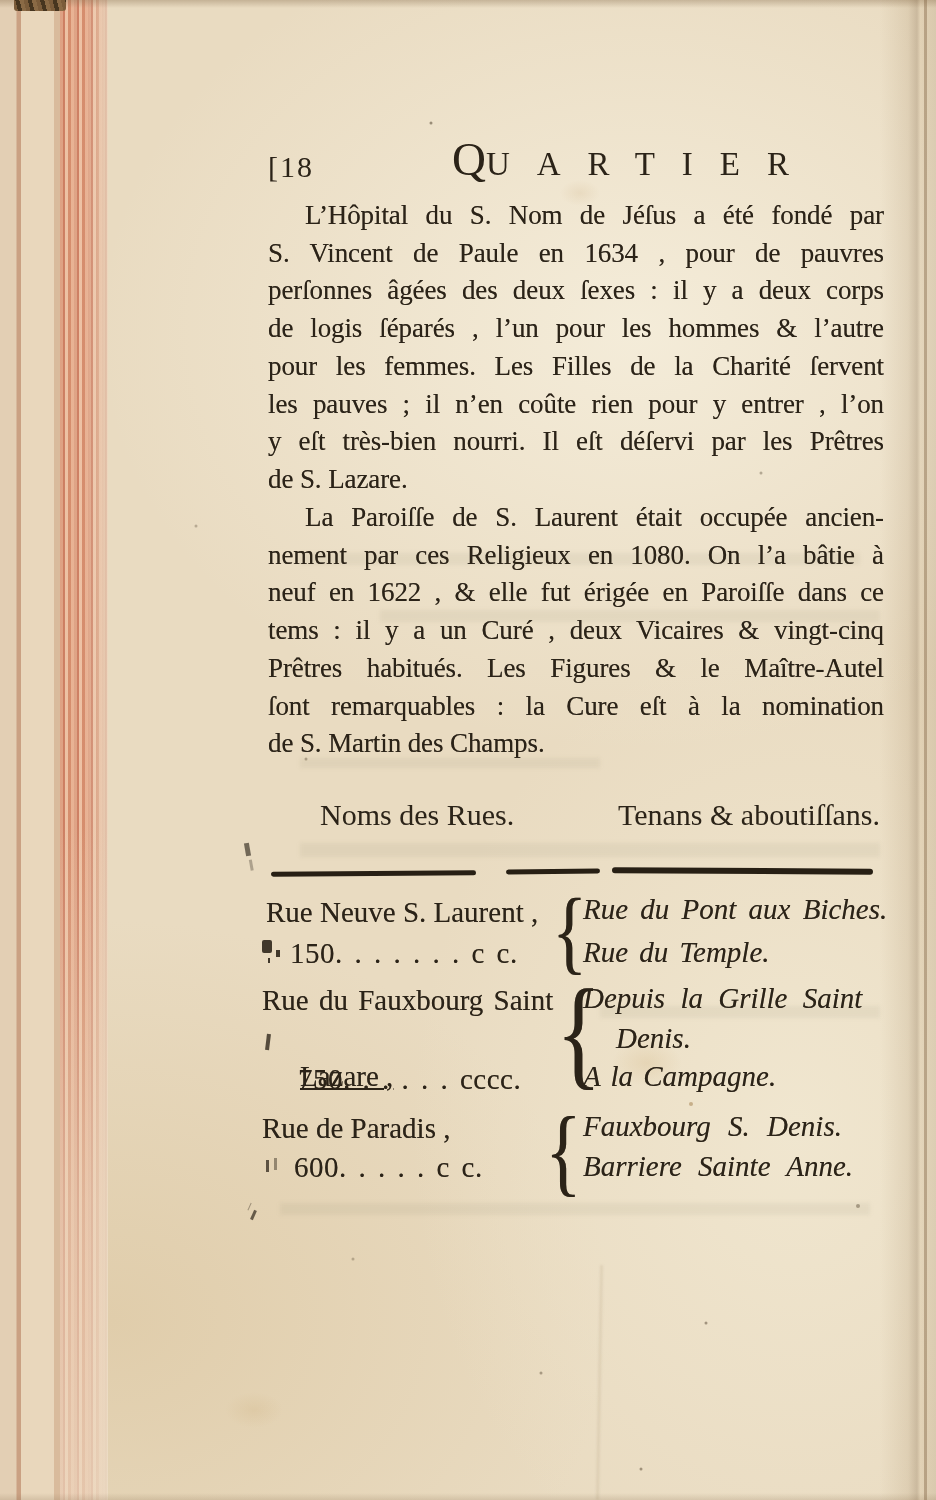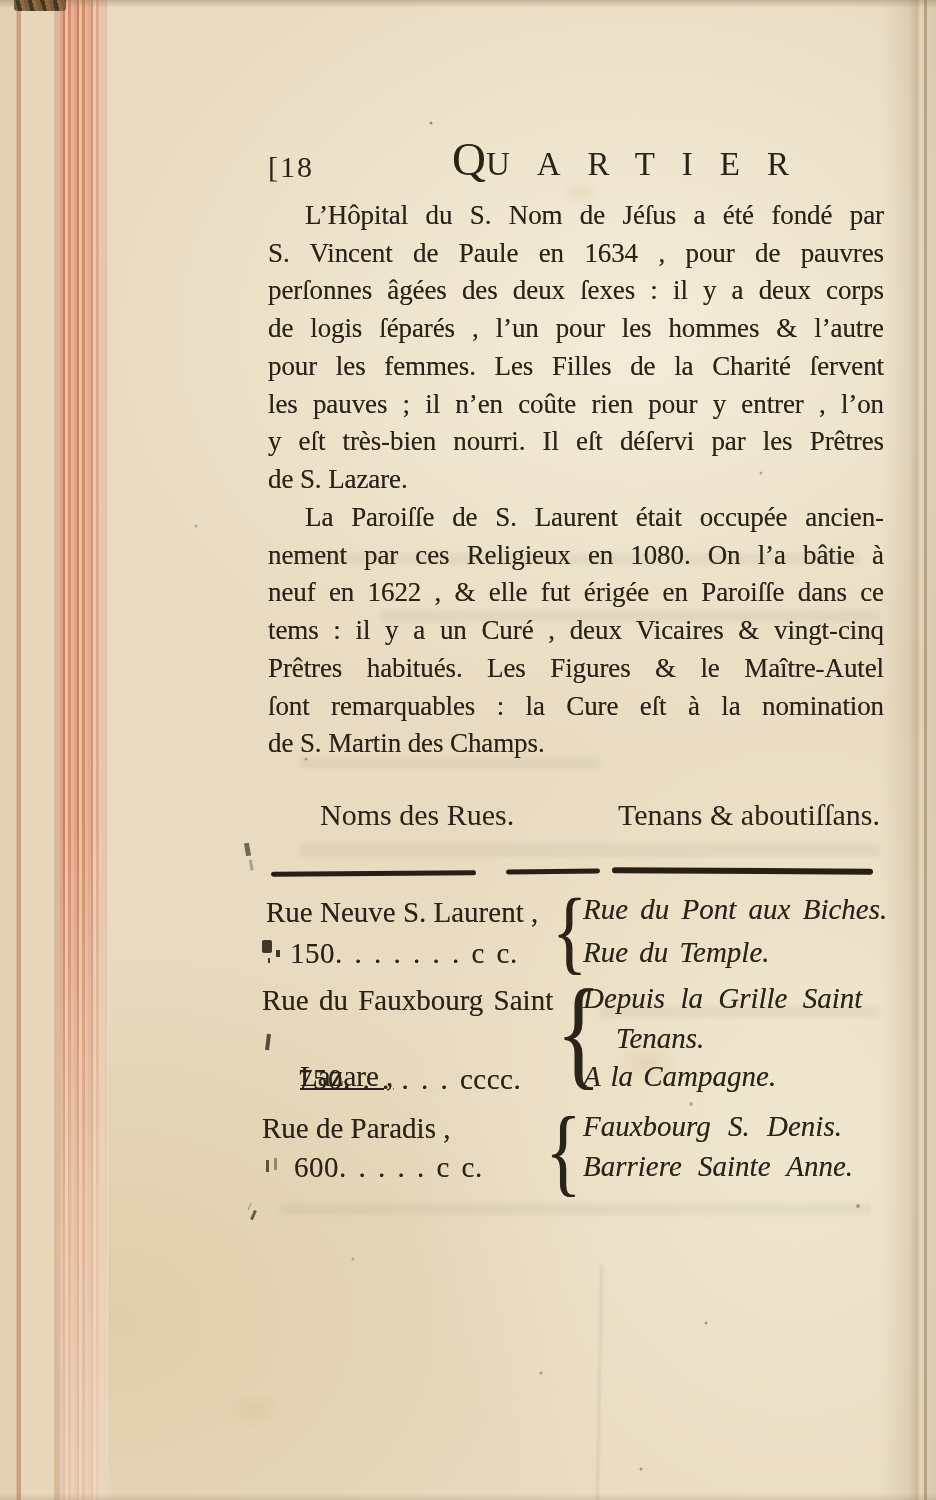--- a/index.html
+++ b/index.html
@@ -125,21 +125,21 @@
   <div class="abs brace ink" style="left:552px;top:888px;font-size:94px;line-height:86px;">{</div>
   <div class="abs tl ink it" style="left:583px;top:936px;word-spacing:4px;">Rue du Temple.</div>
   <div class="abs tl ink it" style="left:583px;top:893px;word-spacing:5px;">Rue du Pont aux Biches.</div>
   <div class="abs mark" style="left:262px;top:940px;width:10px;height:13px;border-radius:2px;box-shadow:11px 7px 0 -3px #241c12,2px 14px 0 -4px #241c12;opacity:.85;"></div>
 
   <div class="abs tl ink" style="left:262px;top:984px;word-spacing:3px;">Rue du Fauxbourg Saint</div>
   <div class="abs tl ink" style="left:300px;top:1060px;text-decoration:underline;">Lazare ,</div>
   <div class="abs tl ink dots" style="left:298px;top:1063px;">750. . . . . . cccc.</div>
   <div class="abs brace ink" style="left:556px;top:977px;font-size:122px;line-height:112px;">{</div>
   <div class="abs tl ink it" style="left:583px;top:982px;word-spacing:8px;">Depuis la Grille Saint</div>
-  <div class="abs tl ink it" style="left:616px;top:1022px;">Tenans.</div>
+  <div class="abs tl ink it" style="left:616px;top:1022px;">Denis.</div>
   <div class="abs tl ink it" style="left:583px;top:1060px;word-spacing:3px;">A la Campagne.</div>
   <div class="abs mark" style="left:266px;top:1034px;width:4px;height:16px;transform:rotate(7deg);opacity:.75;"></div>
 
   <div class="abs tl ink" style="left:262px;top:1112px;">Rue de Paradis ,</div>
   <div class="abs tl ink dots" style="left:294px;top:1151px;">600. . . . . c c.</div>
   <div class="abs brace ink" style="left:545px;top:1106px;font-size:98px;line-height:90px;">{</div>
   <div class="abs tl ink it" style="left:583px;top:1110px;word-spacing:10px;">Fauxbourg S. Denis.</div>
   <div class="abs tl ink it" style="left:583px;top:1150px;word-spacing:9px;">Barriere Sainte Anne.</div>
   <div class="abs mark" style="left:266px;top:1160px;width:3px;height:12px;opacity:.7;box-shadow:8px -2px 0 0 rgba(36,28,18,.6);"></div>
 

